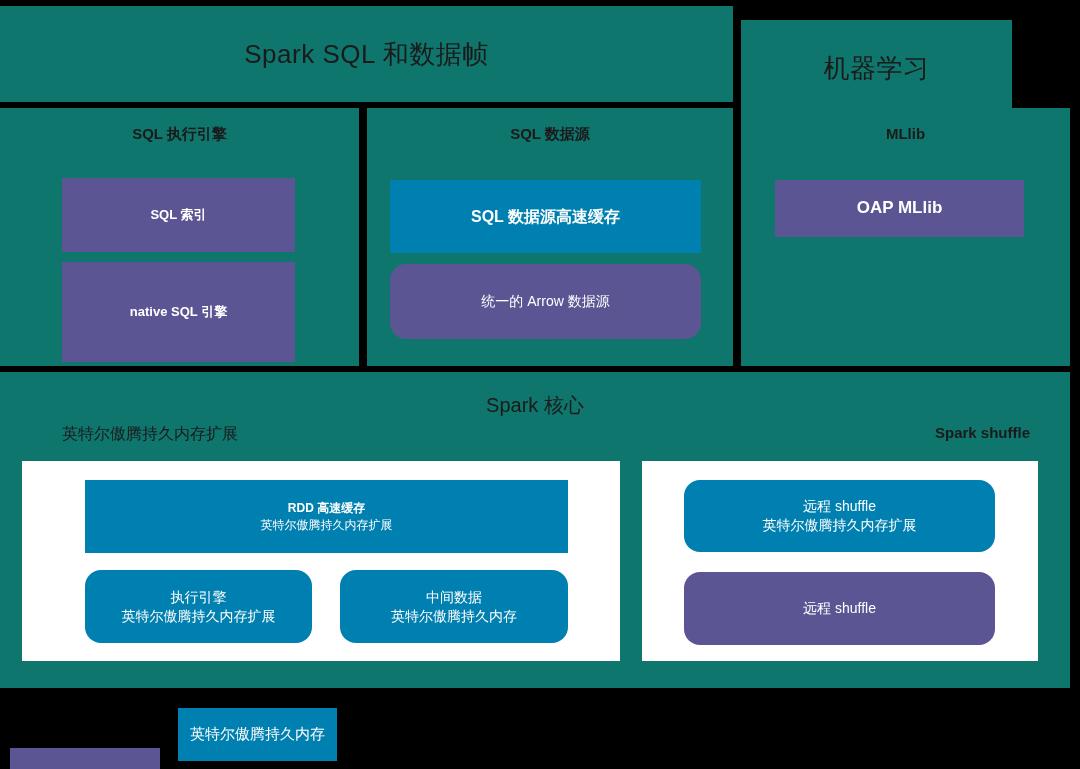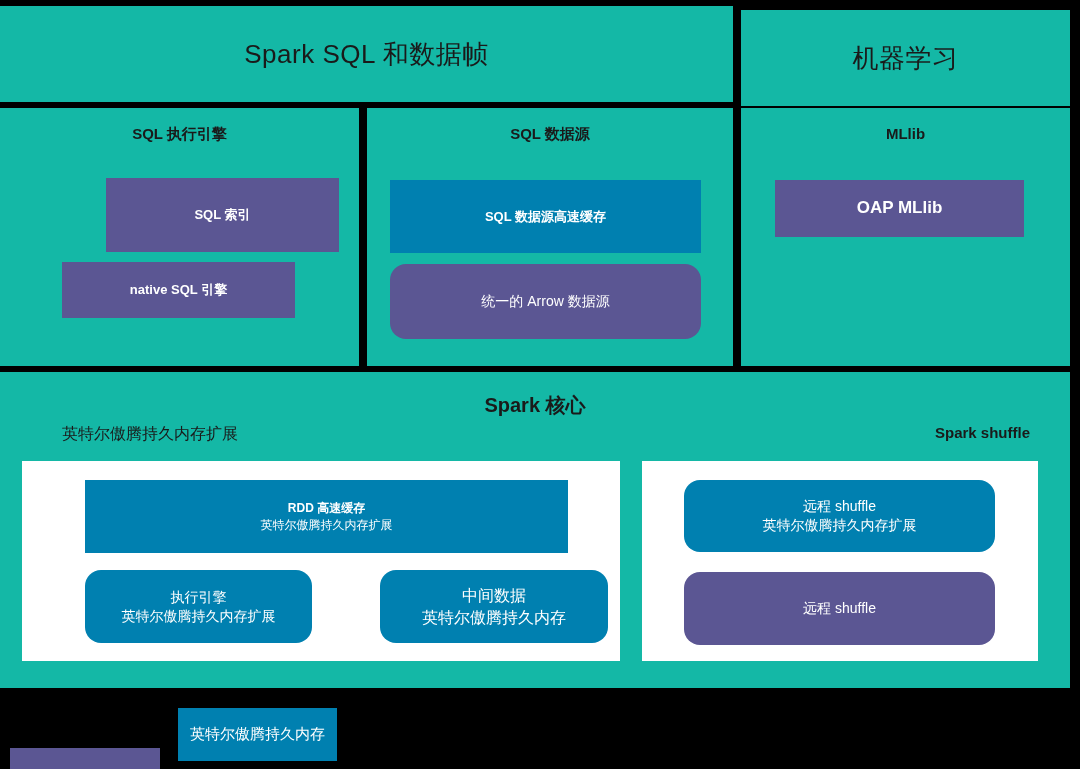--- a/index.html
+++ b/index.html
@@ -18,38 +18,38 @@
   }
   .stage {
     position: absolute;
     inset: 0;
     background: #000000;
   }
 
   
   .panel {
     position: absolute;
-    background: #14b8a6;
+    background: #0f766e;
     box-sizing: border-box;
   }
   .panel-title {
     position: absolute;
     left: 0;
     right: 0;
     text-align: center;
     color: #1a1a1a;
     white-space: nowrap;
   }
 
   
   #panel-spark-sql {
     left: 0px;  top: 6px;  width: 733px; height: 96px;
   }
   #panel-ml {
-    left: 741px; top: 10px; width: 329px; height: 96px;
+    left: 741px; top: 20px; width: 271px; height: 96px;
   }
   .band-title {
     font-size: 26px;
     font-weight: 400;
     letter-spacing: 0.5px;
     top: 50%;
     transform: translateY(-50%);
   }
 
   
@@ -80,35 +80,35 @@
     line-height: 1.35;
   }
   .block .l1 { display: block; }
   .block .l2 { display: block; }
   .cpu  { background: #5B5693; }
   .pmem { background: #0080B0; }
   .bold   { font-weight: bold; }
   .normal { font-weight: 400; border-radius: 16px; }
 
   
-  #blk-sql-index     { left: 62px;  top: 178px; width: 233px; height: 74px; font-size: 13px; margin-left: 44px; }
-  #blk-native-sql    { left: 62px;  top: 262px; width: 233px; height: 56px; font-size: 13px; }
-  
-  #blk-sql-ds-cache  { left: 390px; top: 180px; width: 311px; height: 73px; font-size: 13px; }
+  #blk-sql-index     { left: 62px;  top: 178px; width: 233px; height: 74px; font-size: 13px; }
+  #blk-native-sql    { left: 62px;  top: 262px; width: 233px; height: 100px; font-size: 13px; }
+  
+  #blk-sql-ds-cache  { left: 390px; top: 180px; width: 311px; height: 73px; font-size: 16px; }
   #blk-arrow-ds      { left: 390px; top: 264px; width: 311px; height: 75px; font-size: 14px; }
   
   #blk-oap-mllib     { left: 775px; top: 180px; width: 249px; height: 57px; font-size: 17px; }
 
   
   #panel-spark-core {
     left: 0px; top: 372px; width: 1070px; height: 316px;
   }
   #spark-core-title {
     font-size: 20px;
-    font-weight: bold;
+    font-weight: normal;
     top: 20px;
   }
   .corner-label {
     position: absolute;
     font-size: 16px;
     color: #1a1a1a;
     white-space: nowrap;
   }
   #label-optane-ext {
     left: 62px; top: 424px; font-weight: 400;
@@ -122,21 +122,21 @@
     position: absolute;
     background: #FFFFFF;
     box-sizing: border-box;
   }
   #card-optane  { left: 22px;  top: 461px; width: 598px; height: 200px; }
   #card-shuffle { left: 642px; top: 461px; width: 396px; height: 200px; }
 
   
   #blk-rdd-cache      { left: 85px;  top: 480px; width: 483px; height: 73px; font-size: 12px; }
   #blk-exec-mem       { left: 85px;  top: 570px; width: 227px; height: 73px; font-size: 14px; }
-  #blk-intermediate   { left: 340px; top: 570px; width: 228px; height: 73px; font-size: 16px; margin-left: 40px; }
+  #blk-intermediate   { left: 340px; top: 570px; width: 228px; height: 73px; font-size: 14px; }
   #blk-remote-shuffle-pmem { left: 684px; top: 480px; width: 311px; height: 72px; font-size: 14px; }
   #blk-remote-shuffle-cpu  { left: 684px; top: 572px; width: 311px; height: 73px; font-size: 14px; }
 
   
   .legend-item {
     position: absolute;
     box-sizing: border-box;
     display: flex;
     align-items: center;
     justify-content: center;

